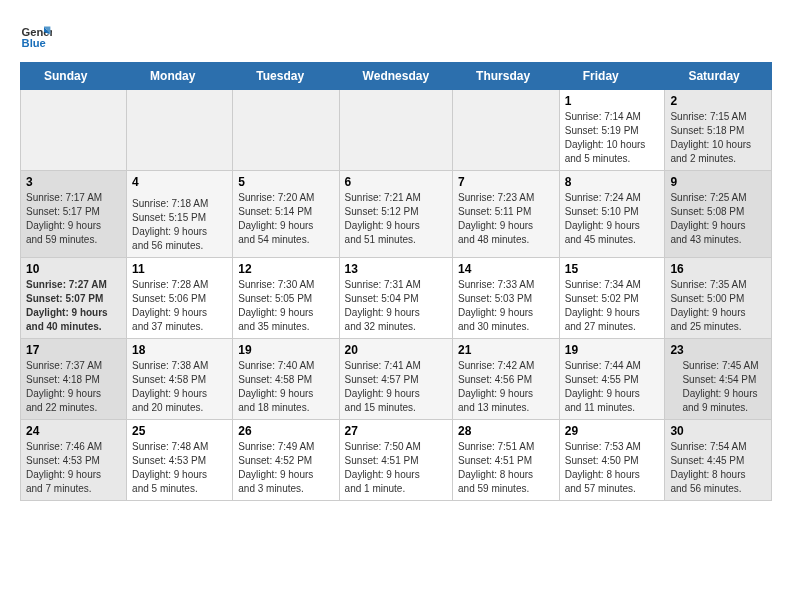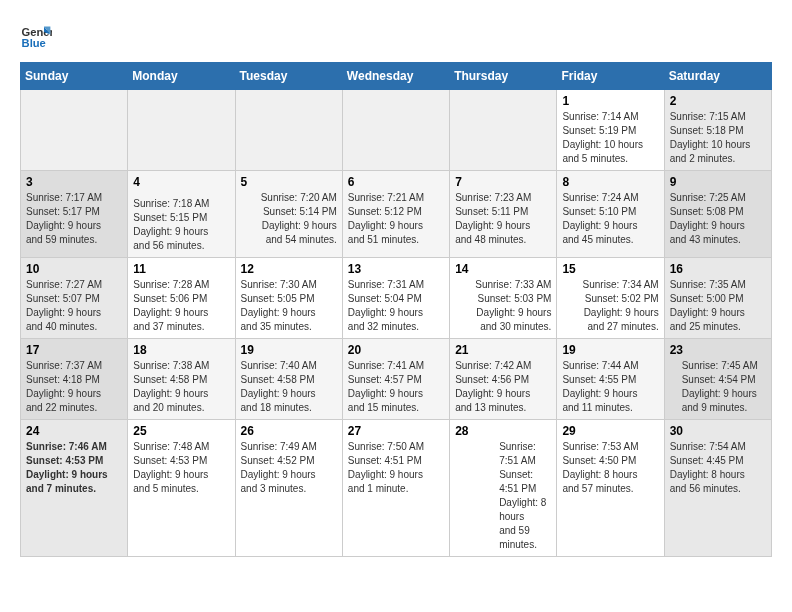--- a/index.html
+++ b/index.html
@@ -39,21 +39,21 @@
     }
     .calendar {
       width: 100%;
       border-collapse: collapse;
       font-size: 10px;
     }
     .calendar th {
       background-color: #2c6fad;
       color: white;
       text-align: left;
-      padding: 6px 4px;
+      padding: 6px 23px;
       font-size: 12px;
       font-weight: bold;
       border: 1px solid #2c6fad;
     }
     .calendar td {
       vertical-align: top;
       padding: 4px 5px;
       border: 1px solid #ccc;
       width: 107px;
       min-height: 80px;
@@ -151,21 +151,21 @@
         </td>
         <td>
           <span class="day-number">4</span>
           <div class="day-info" style="white-space: pre-line; margin-top: 8px;">Sunrise: 7:18 AM
 Sunset: 5:15 PM
 Daylight: 9 hours
 and 56 minutes.</div>
         </td>
         <td>
           <span class="day-number">5</span>
-          <div class="day-info" style="white-space: pre-line; text-align: right;">Sunrise: 7:20 AM
+          <div class="day-info" style="white-space: pre-line;">Sunrise: 7:20 AM
 Sunset: 5:14 PM
 Daylight: 9 hours
 and 54 minutes.</div>
         </td>
         <td>
           <span class="day-number">6</span>
           <div class="day-info" style="white-space: pre-line;">Sunrise: 7:21 AM
 Sunset: 5:12 PM
 Daylight: 9 hours
 and 51 minutes.</div>
@@ -188,21 +188,21 @@
           <span class="day-number">9</span>
           <div class="day-info" style="white-space: pre-line;">Sunrise: 7:25 AM
 Sunset: 5:08 PM
 Daylight: 9 hours
 and 43 minutes.</div>
         </td>
       </tr>
       <tr>
         <td>
           <span class="day-number">10</span>
-          <div class="day-info" style="white-space: pre-line;">Sunrise: 7:27 AM
+          <div class="day-info" style="white-space: pre-line; font-weight: bold;">Sunrise: 7:27 AM
 Sunset: 5:07 PM
 Daylight: 9 hours
 and 40 minutes.</div>
         </td>
         <td>
           <span class="day-number">11</span>
           <div class="day-info" style="white-space: pre-line;">Sunrise: 7:28 AM
 Sunset: 5:06 PM
 Daylight: 9 hours
 and 37 minutes.</div>
@@ -216,28 +216,28 @@
         </td>
         <td>
           <span class="day-number">13</span>
           <div class="day-info" style="white-space: pre-line;">Sunrise: 7:31 AM
 Sunset: 5:04 PM
 Daylight: 9 hours
 and 32 minutes.</div>
         </td>
         <td>
           <span class="day-number">14</span>
-          <div class="day-info" style="white-space: pre-line; text-align: right;">Sunrise: 7:33 AM
+          <div class="day-info" style="white-space: pre-line;">Sunrise: 7:33 AM
 Sunset: 5:03 PM
 Daylight: 9 hours
 and 30 minutes.</div>
         </td>
         <td>
           <span class="day-number">15</span>
-          <div class="day-info" style="white-space: pre-line; text-align: right;">Sunrise: 7:34 AM
+          <div class="day-info" style="white-space: pre-line;">Sunrise: 7:34 AM
 Sunset: 5:02 PM
 Daylight: 9 hours
 and 27 minutes.</div>
         </td>
         <td>
           <span class="day-number">16</span>
           <div class="day-info" style="white-space: pre-line;">Sunrise: 7:35 AM
 Sunset: 5:00 PM
 Daylight: 9 hours
 and 25 minutes.</div>
@@ -290,21 +290,21 @@
           <span class="day-number">23</span>
           <div class="day-info" style="white-space: pre-line; margin-left: 12px;">Sunrise: 7:45 AM
 Sunset: 4:54 PM
 Daylight: 9 hours
 and 9 minutes.</div>
         </td>
       </tr>
       <tr>
         <td>
           <span class="day-number">24</span>
-          <div class="day-info" style="white-space: pre-line; font-weight: bold;">Sunrise: 7:46 AM
+          <div class="day-info" style="white-space: pre-line;">Sunrise: 7:46 AM
 Sunset: 4:53 PM
 Daylight: 9 hours
 and 7 minutes.</div>
         </td>
         <td>
           <span class="day-number">25</span>
           <div class="day-info" style="white-space: pre-line;">Sunrise: 7:48 AM
 Sunset: 4:53 PM
 Daylight: 9 hours
 and 5 minutes.</div>
@@ -318,21 +318,21 @@
         </td>
         <td>
           <span class="day-number">27</span>
           <div class="day-info" style="white-space: pre-line;">Sunrise: 7:50 AM
 Sunset: 4:51 PM
 Daylight: 9 hours
 and 1 minute.</div>
         </td>
         <td>
           <span class="day-number">28</span>
-          <div class="day-info" style="white-space: pre-line; margin-left: 44px;">Sunrise: 7:51 AM
+          <div class="day-info" style="white-space: pre-line;">Sunrise: 7:51 AM
 Sunset: 4:51 PM
 Daylight: 8 hours
 and 59 minutes.</div>
         </td>
         <td>
           <span class="day-number">29</span>
           <div class="day-info" style="white-space: pre-line;">Sunrise: 7:53 AM
 Sunset: 4:50 PM
 Daylight: 8 hours
 and 57 minutes.</div>

